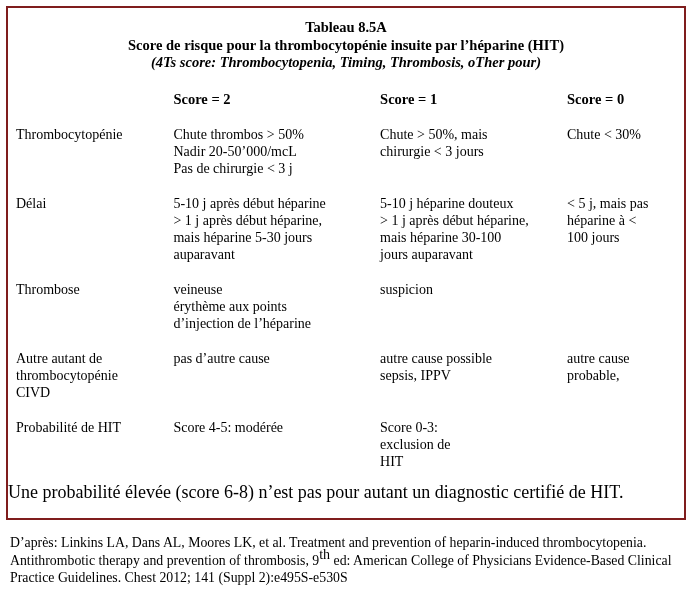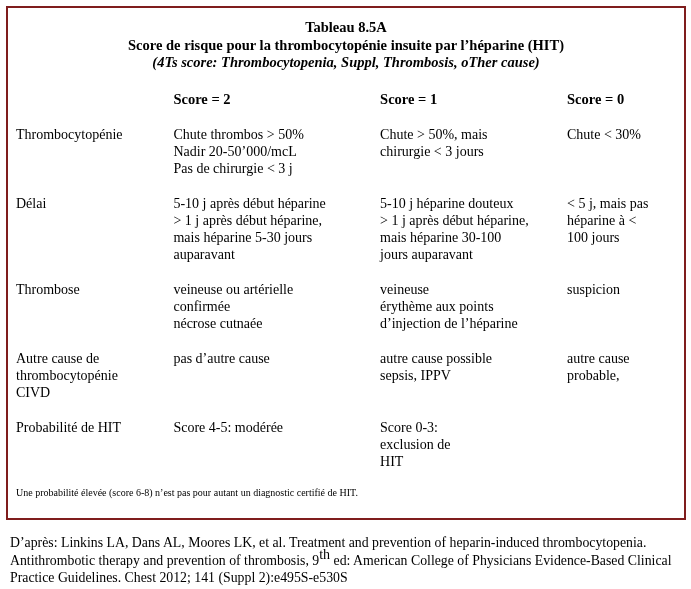--- a/index.html
+++ b/index.html
@@ -53,22 +53,22 @@
     margin-top: 19px;
     font-weight: bold;
     font-size: 14.5px;
   }
   .cell {
     white-space: pre-line;
     padding-right: 8px;
   }
   .note {
     margin-top: 14px;
-    padding-left: 8px;
-    font-size: 10px;
+    padding-left: 0;
+    font-size: 18px;
     line-height: 17px;
   }
   .citation {
     position: absolute;
     left: 10px;
     top: 534px;
     width: 674px;
     font-size: 13.8px;
     line-height: 17.5px;
   }
@@ -81,21 +81,21 @@
 </head>
 <body>
 
 <div class="page">
 
   <div class="box">
 
     <div class="titles">
       <div>Tableau 8.5A</div>
       <div>Score de risque pour la thrombocytopénie insuite par l’héparine (HIT)</div>
-      <div class="title-line3">(4Ts score: Thrombocytopenia, Suppl, Thrombosis, oTher cause)</div>
+      <div class="title-line3">(4Ts score: Thrombocytopenia, Timing, Thrombosis, oTher pour)</div>
     </div>
 
     <div class="trow header">
       <div class="cell"></div>
       <div class="cell">Score = 2</div>
       <div class="cell">Score = 1</div>
       <div class="cell">Score = 0</div>
     </div>
 
     <div class="trow">
@@ -118,31 +118,28 @@
 &gt; 1 j après début héparine,
 mais héparine 30-100
 jours auparavant</div>
       <div class="cell">&lt; 5 j, mais pas
 héparine à &lt;
 100 jours</div>
     </div>
 
     <div class="trow">
       <div class="cell">Thrombose</div>
-      <div class="cell">veineuse ou artérielle
-confirmée
-nécrose cutnaée</div>
       <div class="cell">veineuse
 érythème aux points
 d’injection de l’héparine</div>
       <div class="cell">suspicion</div>
     </div>
 
     <div class="trow">
-      <div class="cell">Autre cause de
+      <div class="cell">Autre autant de
 thrombocytopénie
 CIVD</div>
       <div class="cell">pas d’autre cause</div>
       <div class="cell">autre cause possible
 sepsis, IPPV</div>
       <div class="cell">autre cause
 probable,</div>
     </div>
 
     <div class="trow">

